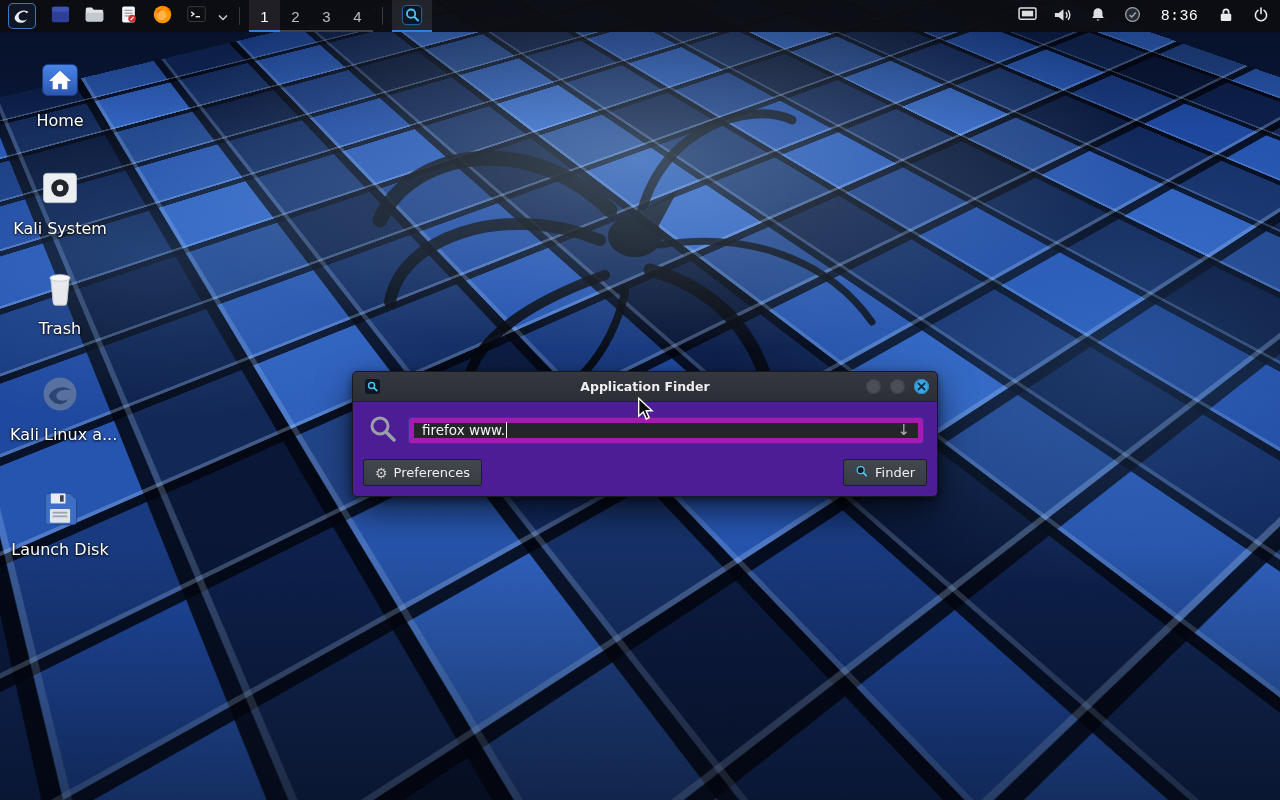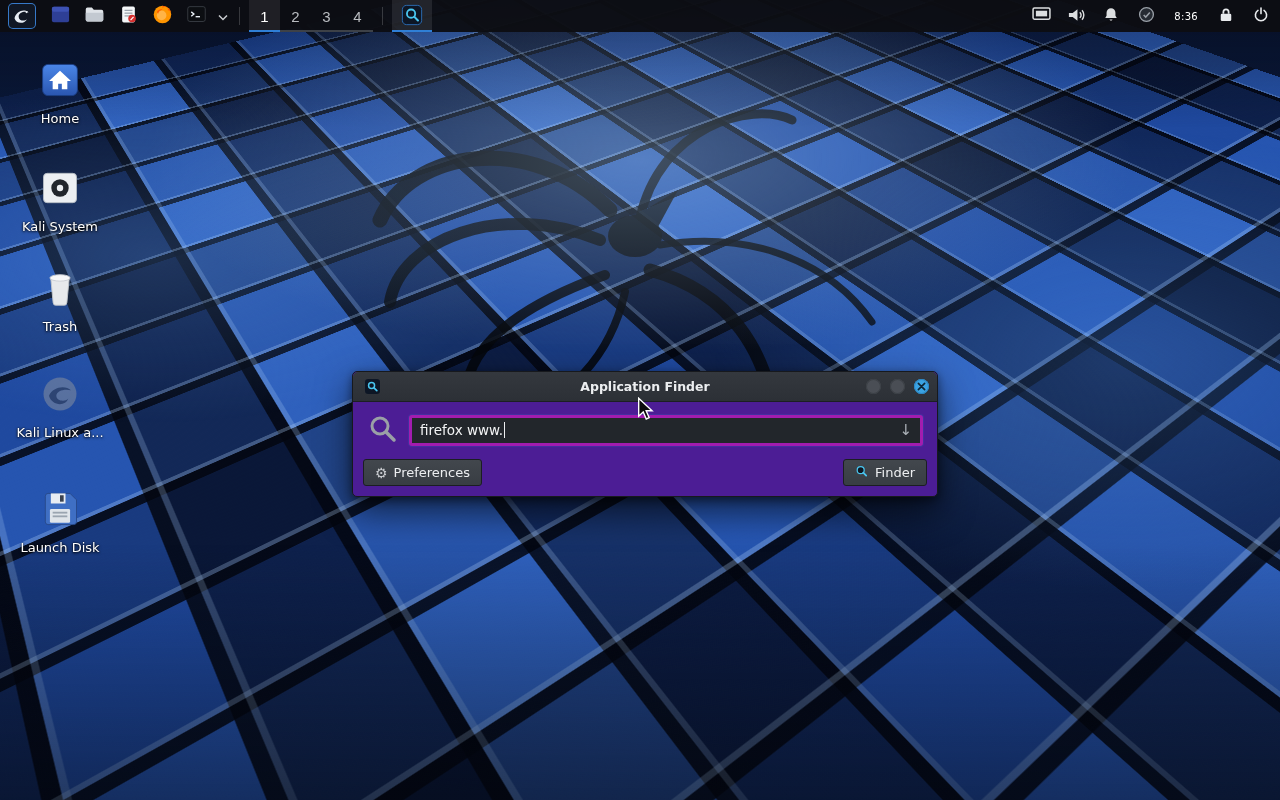--- a/index.html
+++ b/index.html
@@ -56,27 +56,27 @@
     width:31px; height:32px; display:flex; align-items:center; justify-content:center;
     font-size:15px; color:#b9bcc0; border:none; background:transparent;
     border-bottom:2px solid #3d4147; padding-top:2px;
   }
   .ws.active { color:#ffffff; background:rgba(255,255,255,.08); border-bottom-color:#2f7fd6; }
   .taskbtn {
     width:40px; height:32px; display:flex; align-items:center; justify-content:center;
     background:rgba(255,255,255,.09); border:none; border-bottom:2px solid #2f7fd6; padding-top:2px;
   }
   .tray { display:flex; align-items:center; gap:13px; }
-  .clock { font-size:10px; color:#ffffff; letter-spacing:.3px; margin:0 4px; }
+  .clock { font-size:15px; color:#ffffff; letter-spacing:.3px; margin:0 4px;font-family:Liberation Mono, monospace; }
   .tico { display:flex; align-items:center; justify-content:center; border:none; background:transparent; height:28px; min-width:22px; }
 
   
   .dicon { position:absolute; left:10px; width:100px; display:flex; flex-direction:column; align-items:center; gap:5px; }
   .dicon-label {
-    font-size:13px; color:#ffffff; text-align:right; max-width:100px; white-space:nowrap;
+    font-size:16px; color:#ffffff; text-align:right; max-width:100px; white-space:nowrap;
     text-shadow:0 1px 3px rgba(0,0,0,.95), 0 0 2px rgba(0,0,0,.85);
   }
 
   
   .afwin {
     position:absolute; left:352px; top:371px; width:586px; z-index:40;
     background:#4c1d95; border:1px solid #17191d; border-radius:5px;
     box-shadow:0 14px 34px rgba(0,0,0,.60), 0 3px 10px rgba(0,0,0,.45);
   }
   .titlebar {
@@ -89,22 +89,22 @@
     position:absolute; left:0; right:0; text-align:center;
     font-size:12.5px; font-weight:bold; color:#eceef0; pointer-events:none;
   }
   .win-controls { margin-left:auto; display:flex; align-items:center; gap:9px; z-index:2; }
   .wc { width:15px; height:15px; border-radius:50%; border:none; display:flex; align-items:center; justify-content:center; padding:0; }
   .wc.plain { background:#4a4e55; box-shadow:inset 0 0 0 1px #3c4046; }
   .wc.close { background:#3ba3e3; box-shadow:inset 0 0 0 1px #2c86c2; }
   .afbody { padding:11px 10px 10px 10px; }
   .search-row { display:flex; align-items:center; gap:12px; padding:0 4px; }
   .entry {
-    flex:1; height:31px; display:flex; align-items:center;
-    background:#22262b; border:3px solid #a21caf; border-radius:3px;
+    flex:1; height:25px; display:flex; align-items:center;
+    background:#22262b; border:5px solid #a21caf; border-radius:3px;
     box-shadow:0 0 0 1px rgba(36,113,199,.22);
     padding:0 8px; font-size:13.5px; color:#f2f3f4;
   }
   .caret { width:1.3px; height:16px; background:#eceef0; margin-left:1px; animation:blink 1.1s steps(1) infinite; }
   @keyframes blink { 50% { opacity:0; } }
   .entry-arrow { margin-left:auto; color:#aab0b6; font-size:15px; line-height:1; padding-left:6px; }
   .btn-row { display:flex; justify-content:space-between; margin-top:12px; }
   .gbtn {
     height:27px; display:flex; align-items:center; gap:6px; padding:0 11px;
     background:linear-gradient(#42474d,#383d43); border:1px solid #1b1e22; border-radius:3px;

